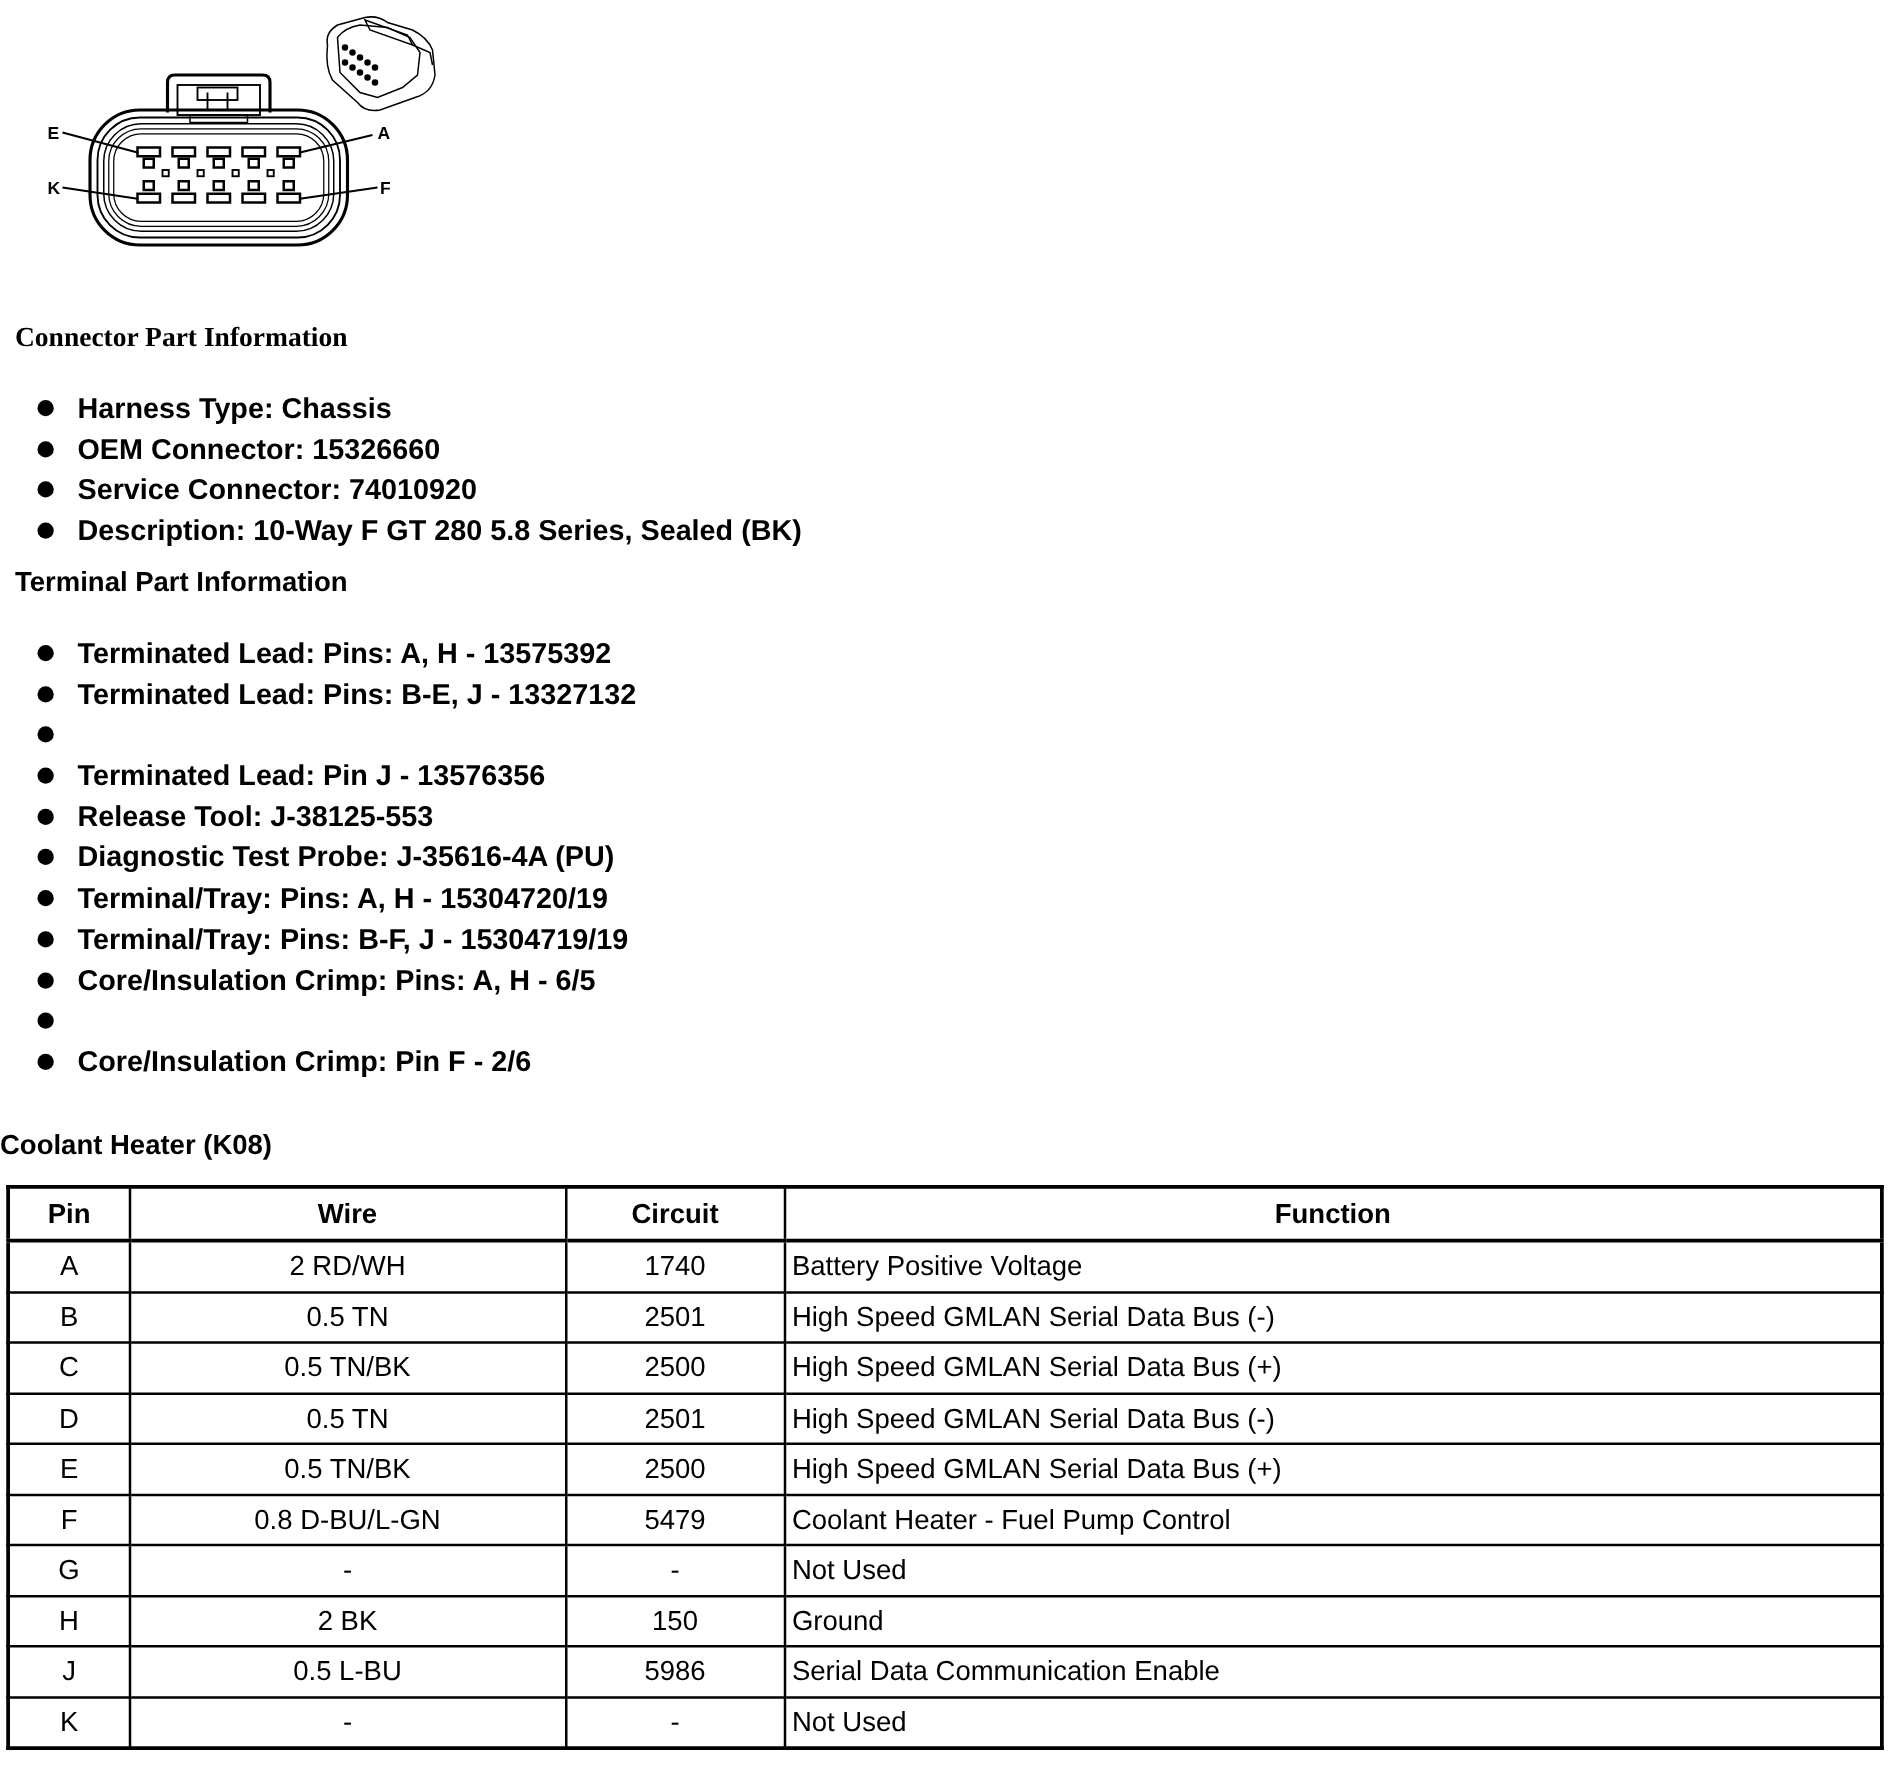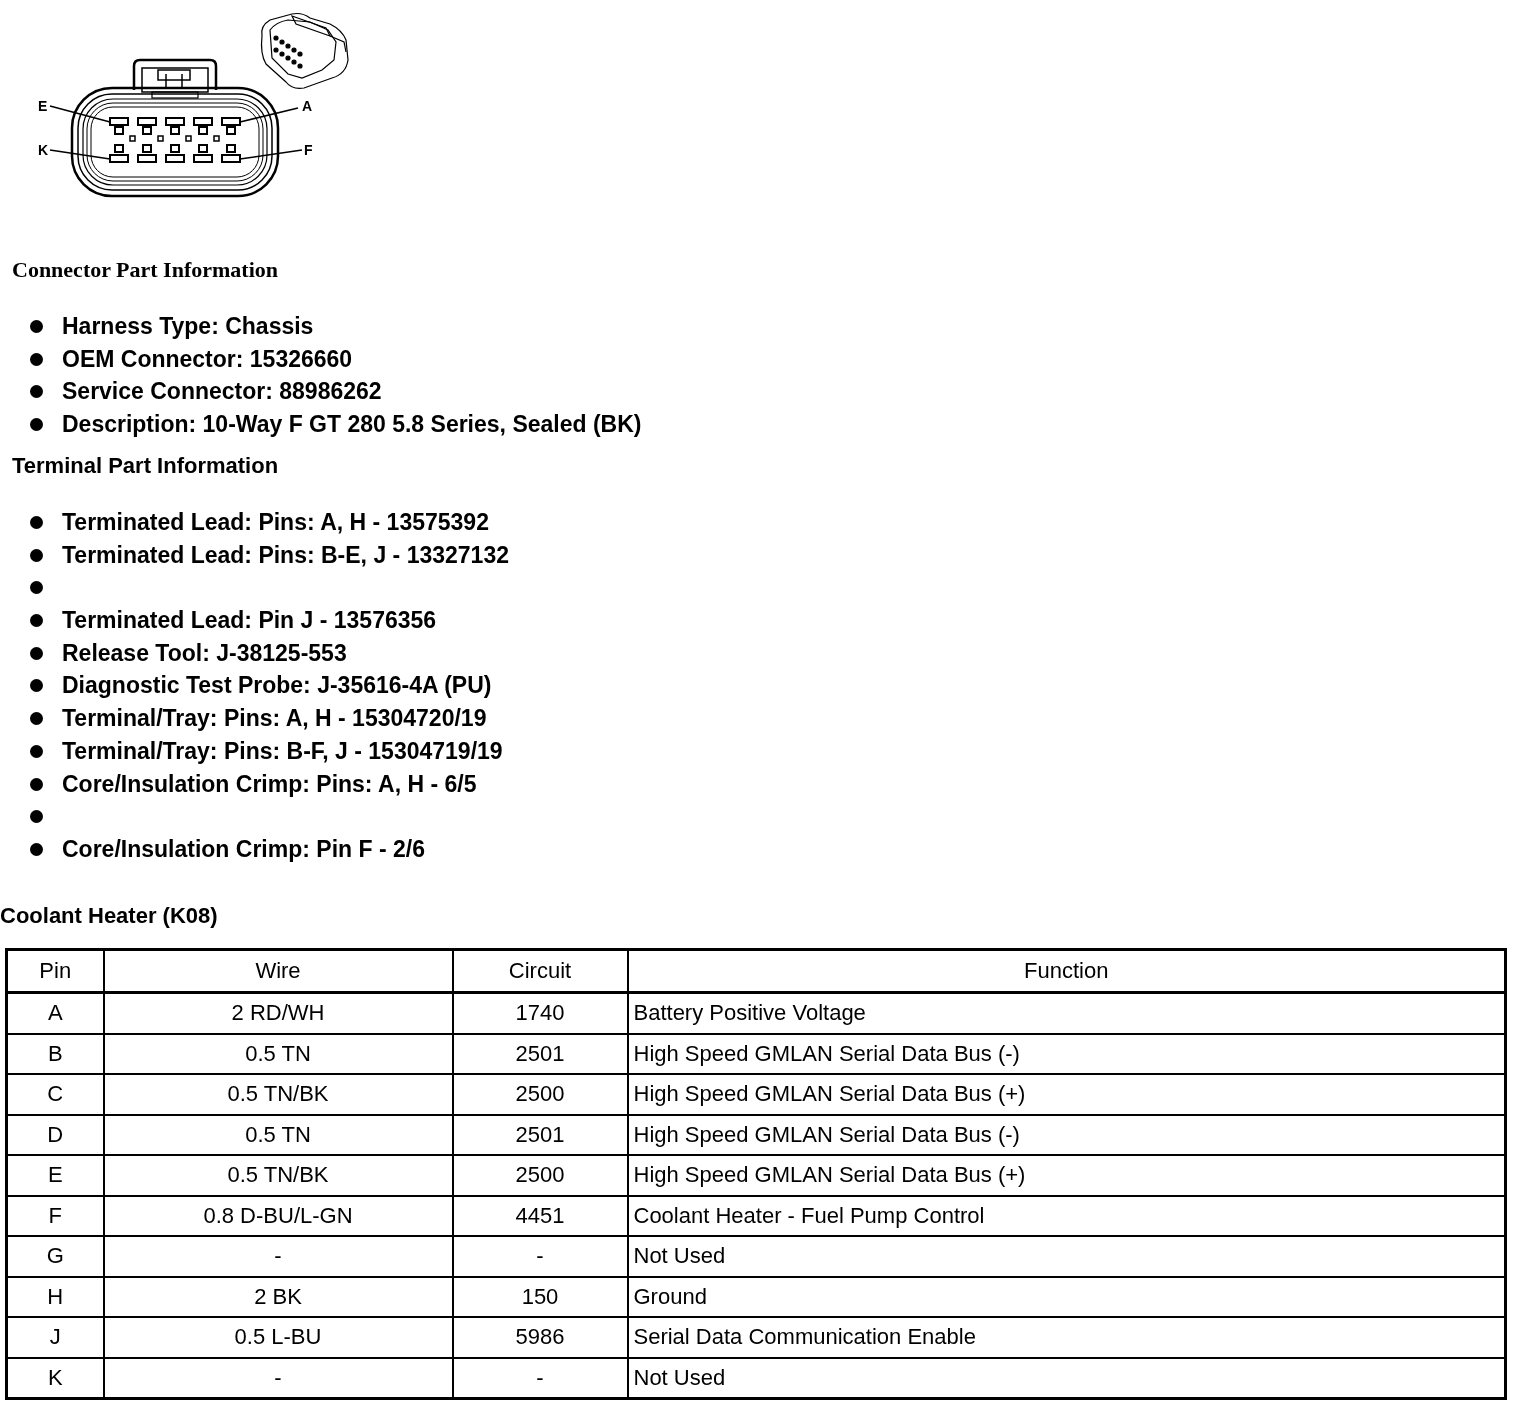--- a/index.html
+++ b/index.html
@@ -28,21 +28,21 @@
       position: absolute; left: 0; width: 1512px; top: 903px; text-align: left;
       font-weight: bold; font-size: 22px; margin: 0;
     }
     table.pinout {
       position: absolute; left: 5px; top: 948px; width: 1502px;
       border-collapse: collapse; border: 3px solid #000; table-layout: fixed;
     }
     table.pinout th, table.pinout td {
       border: 2px solid #000; height: 38.5px; padding: 0; font-size: 22px; line-height: 1;
     }
-    table.pinout th { font-weight: normal; text-align: center; height: 40px; border-bottom-width: 3px; }
+    table.pinout th { font-weight: bold; text-align: center; height: 40px; border-bottom-width: 3px; }
     table.pinout td { text-align: center; }
     table.pinout td.func { text-align: left; padding-left: 5px; }
     col.c-pin { width: 97px; }
     col.c-wire { width: 349px; }
     col.c-circuit { width: 175px; }
   </style>
 </head>
 <body>
 
 <div class="figure">
@@ -124,21 +124,21 @@
     <text class="pin-label" x="272" y="103">A</text>
     <text class="pin-label" x="8" y="147">K</text>
     <text class="pin-label" x="274" y="147">F</text>
   </svg>
 </div>
 
 <h2 class="section-title" style="top:257px;font-family:Liberation Serif, serif;">Connector Part Information</h2>
 <ul class="bullets" style="top:310px;">
   <li><span class="dot"></span><span>Harness Type: Chassis</span></li>
   <li><span class="dot"></span><span>OEM Connector: 15326660</span></li>
-  <li><span class="dot"></span><span>Service Connector: 88986262</span></li>
+  <li><span class="dot"></span><span>Service Connector: 74010920</span></li>
   <li><span class="dot"></span><span>Description: 10-Way F GT 280 5.8 Series, Sealed (BK)</span></li>
 </ul>
 
 <h2 class="section-title" style="top:453px;">Terminal Part Information</h2>
 <ul class="bullets" style="top:506px;">
   <li><span class="dot"></span><span>Terminated Lead: Pins: A, H - 13575392</span></li>
   <li><span class="dot"></span><span>Terminated Lead: Pins: B-E, J - 13327132</span></li>
   <li><span class="dot"></span></li>
   <li><span class="dot"></span><span>Terminated Lead: Pin J - 13576356</span></li>
   <li><span class="dot"></span><span>Release Tool: J-38125-553</span></li>
@@ -193,21 +193,21 @@
     </tr>
     <tr>
       <td>E</td>
       <td>0.5 TN/BK</td>
       <td>2500</td>
       <td class="func">High Speed GMLAN Serial Data Bus (+)</td>
     </tr>
     <tr>
       <td>F</td>
       <td>0.8 D-BU/L-GN</td>
-      <td>4451</td>
+      <td>5479</td>
       <td class="func">Coolant Heater - Fuel Pump Control</td>
     </tr>
     <tr>
       <td>G</td>
       <td>-</td>
       <td>-</td>
       <td class="func">Not Used</td>
     </tr>
     <tr>
       <td>H</td>

